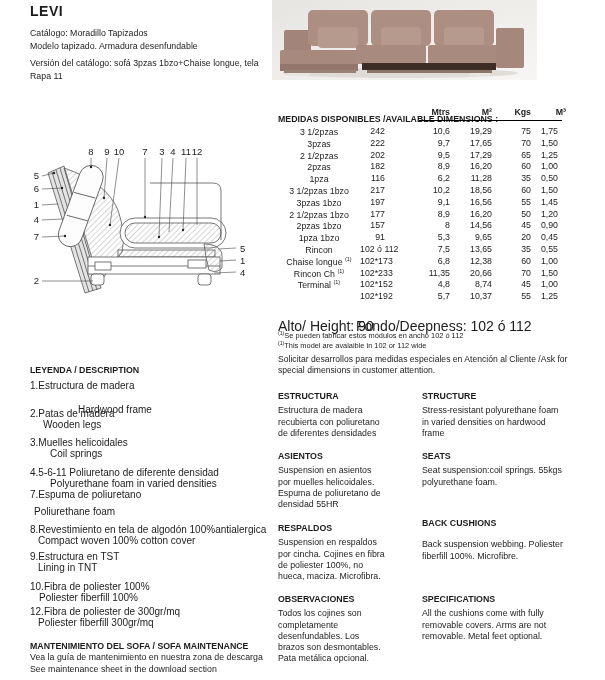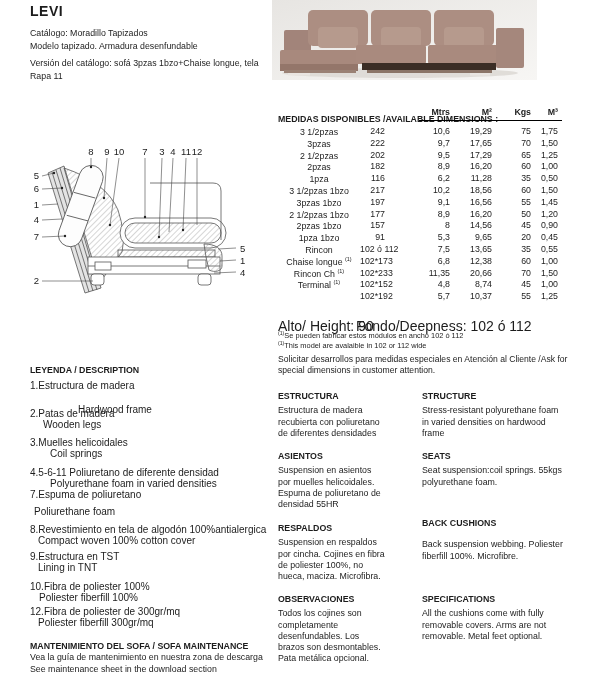--- a/index.html
+++ b/index.html
@@ -13,21 +13,21 @@
   .hline{left:30px;font-size:8.8px;}
   .hline3{width:240px;line-height:13px;}
   
   .dim-head{left:278px;top:90px;font-size:8.8px;font-weight:bold;margin-top:24px;}
   .dim-table{left:278px;top:107px;font-size:8.8px;}
   .thead{display:flex;height:12px;font-weight:bold;}
   .thead .th{text-align:right;}
   .th-mtrs{width:172px;}
   .th-m2{width:42px;}
   .th-kgs{width:39px;}
-  .th-m3{width:27px;}
+  .th-m3{width:27px;padding-left:8px;}
   .underline{position:absolute;left:141px;top:13px;width:143px;border-top:1.2px solid #000;}
   .tbody{margin-top:7px;}
   .tr{display:flex;height:11.8px;align-items:flex-start;}
   .td{white-space:nowrap;}
   .td.name{width:82px;text-align:center;}
   .td.c1{width:25px;text-align:right;}
   .td.c2{width:65px;text-align:right;}
   .td.c3{width:42px;text-align:right;}
   .td.c4{width:39px;text-align:right;}
   .td.c5{width:27px;text-align:right;}

